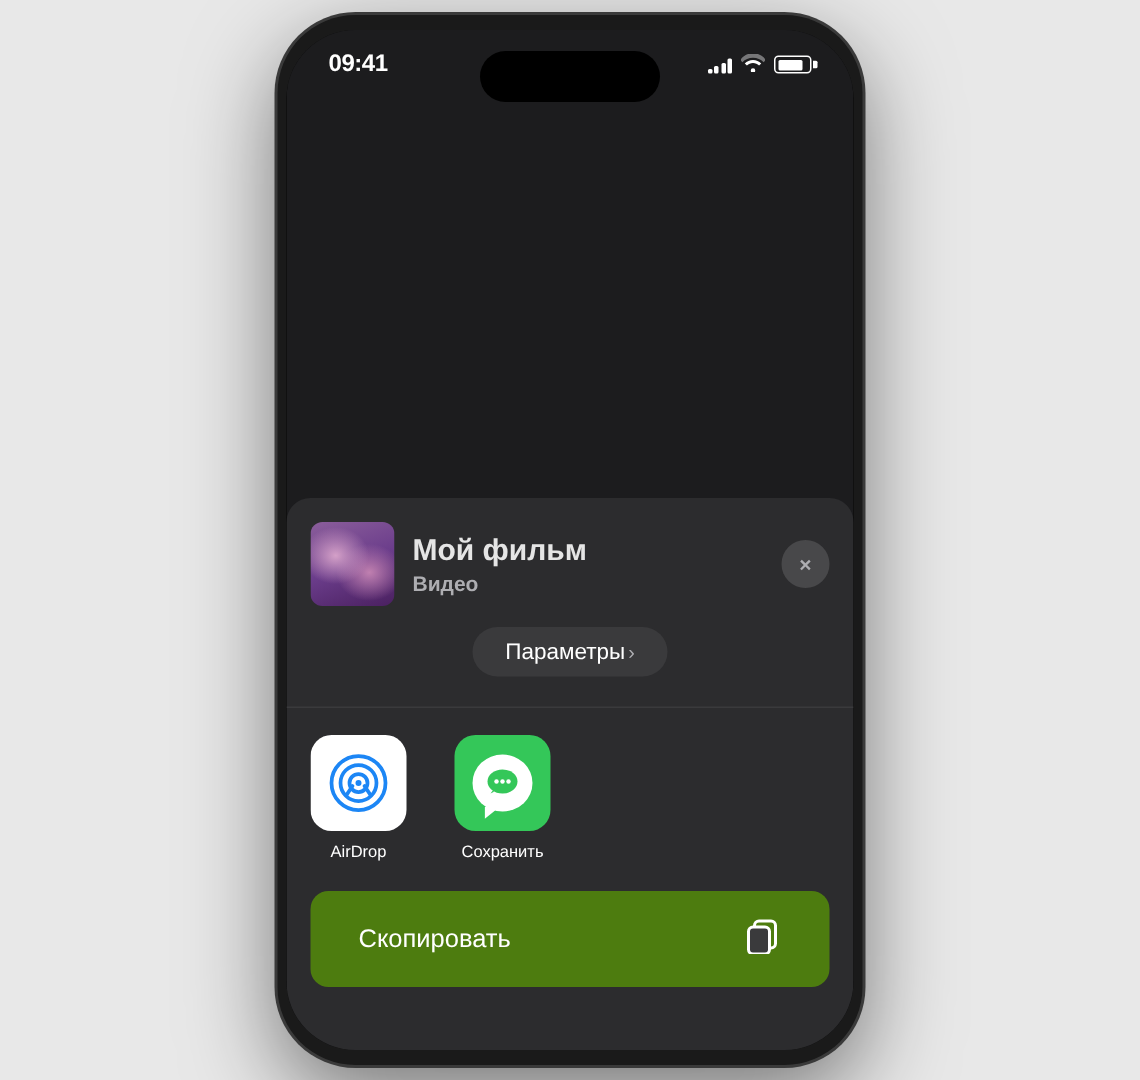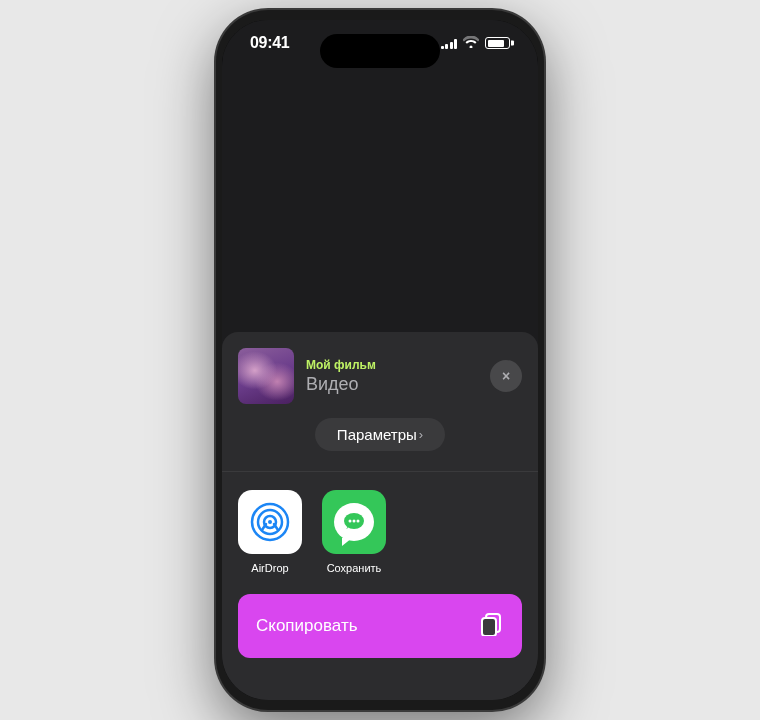--- a/index.html
+++ b/index.html
@@ -8,21 +8,21 @@
       width: 760px;
       height: 720px;
       background: #e8e8e8;
       display: flex;
       align-items: center;
       justify-content: center;
       font-family: -apple-system, 'SF Pro Display', 'Helvetica Neue', Arial, sans-serif;
     }
 
     .phone-outer {
-      width: 328px;
+      width: 390px;
       height: 700px;
       background: #1a1a1a;
       border-radius: 52px;
       position: relative;
       box-shadow: 0 0 0 2px #3a3a3a, 0 20px 60px rgba(0,0,0,0.5);
       overflow: hidden;
     }
 
     .phone-screen {
       position: absolute;
@@ -168,30 +168,31 @@
     .thumbnail-flowers {
       width: 100%;
       height: 100%;
       background: 
         radial-gradient(ellipse at 30% 40%, #d4a0c8 0%, transparent 40%),
         radial-gradient(ellipse at 70% 60%, #c080b0 0%, transparent 40%),
         linear-gradient(160deg, #8b5e9b, #6b3d8b, #4a2060);
     }
 
     .sheet-title {
-      color: #bef264;
-      font-size: 12px;
+      color: #e5e5e5;
+      font-size: 20px;
       font-weight: 600;
       text-align: right;
     }
 
     .sheet-subtitle {
       color: #aeaeb2;
-      font-size: 18px;
+      font-size: 14px;
       margin-top: 2px;
+      font-weight: bold;
     }
 
     .close-button {
       width: 32px;
       height: 32px;
       background: #48484a;
       border-radius: 50%;
       display: flex;
       align-items: center;
       justify-content: center;
@@ -234,21 +235,21 @@
     
     .divider {
       height: 1px;
       background: #3a3a3c;
       margin: 0 -16px 18px -16px;
     }
 
     
     .apps-row {
       display: flex;
-      gap: 20px;
+      gap: 32px;
       margin-bottom: 20px;
       overflow: hidden;
     }
 
     .app-item {
       display: flex;
       flex-direction: column;
       align-items: center;
       gap: 8px;
       flex-shrink: 0;
@@ -337,23 +338,23 @@
       bottom: -5px;
       left: 8px;
       width: 10px;
       height: 8px;
       background: #fff;
       clip-path: polygon(0 0, 100% 0, 0 100%);
     }
 
     
     .action-button {
-      background: #d946ef;
+      background: #4d7c0f;
       border-radius: 12px;
-      padding: 16px 18px;
+      padding: 16px 32px;
       display: flex;
       align-items: center;
       justify-content: space-between;
       margin-bottom: 8px;
       cursor: pointer;
     }
 
     .action-label {
       color: #fff;
       font-size: 17px;

